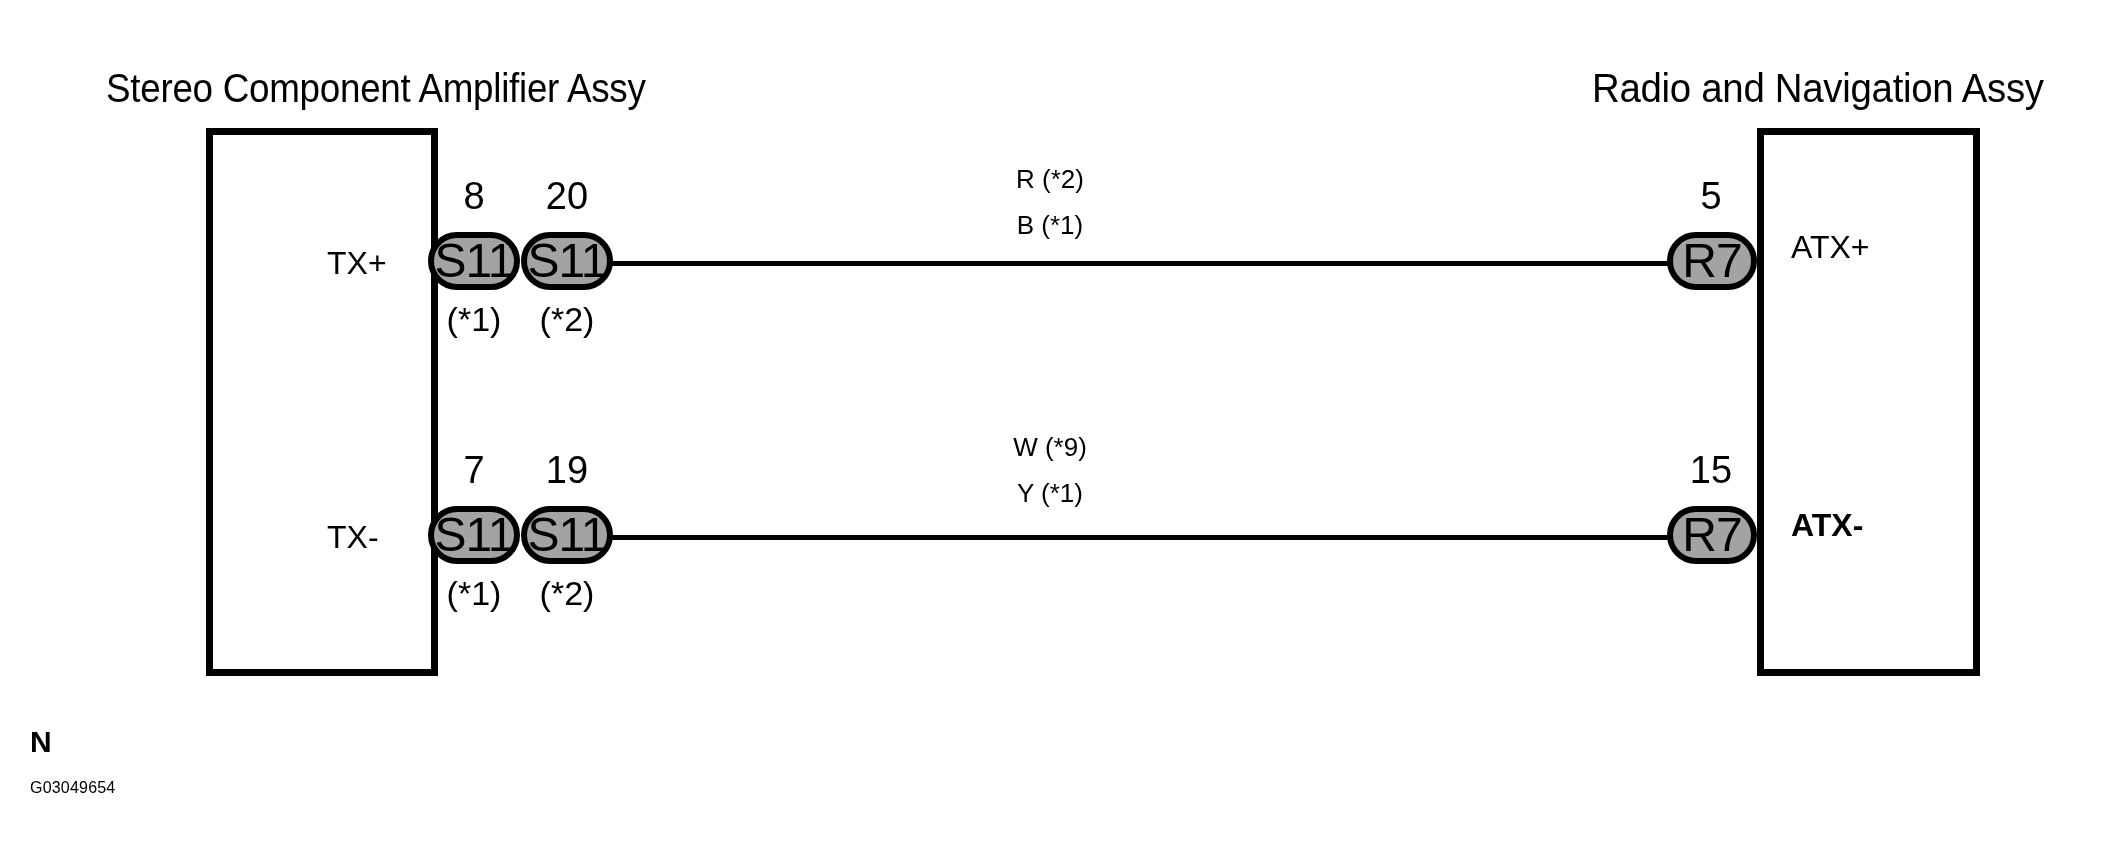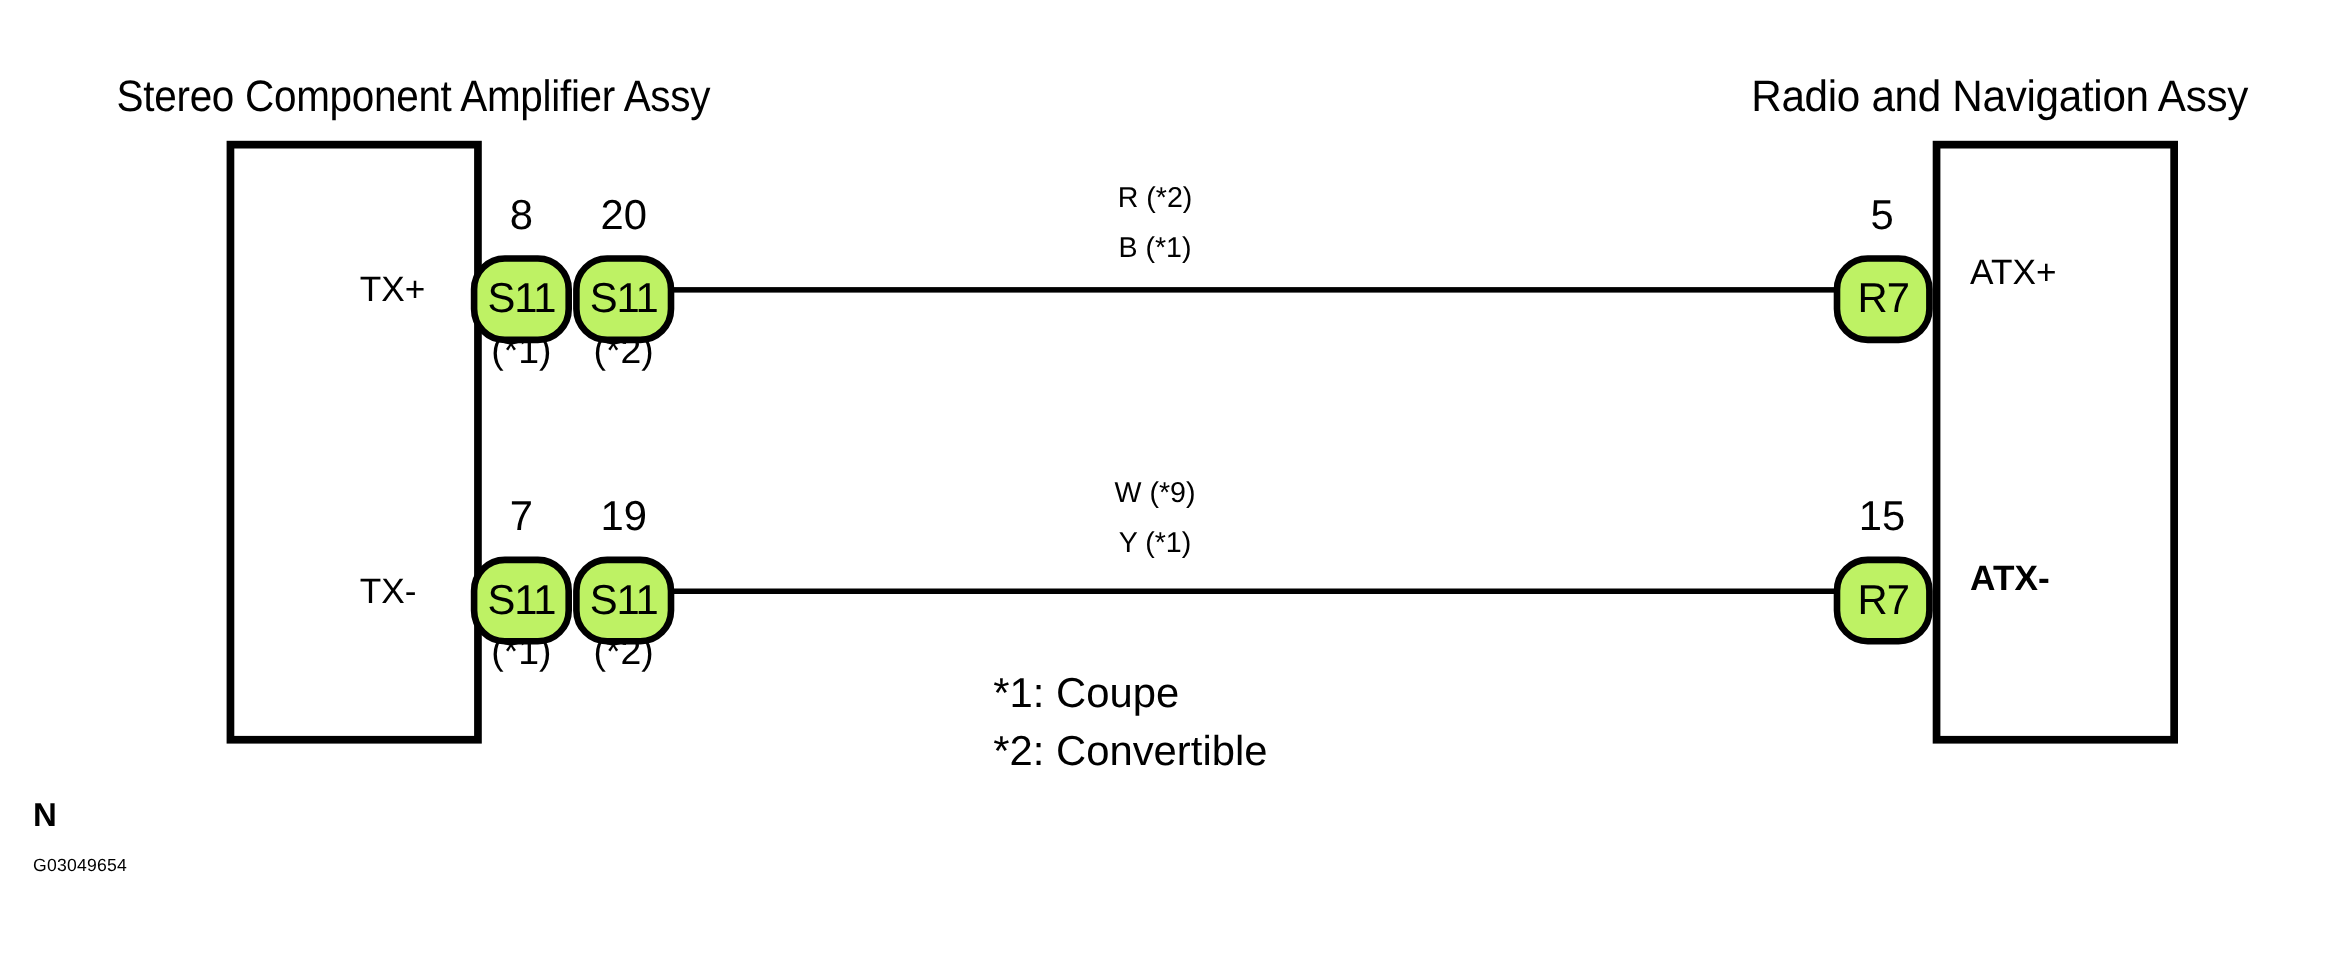--- a/index.html
+++ b/index.html
@@ -47,29 +47,29 @@
     height: 5px;
     background: #000000;
   }
   #wire-top    { left: 608px; top: 261px; width: 1068px; }
   #wire-bottom { left: 608px; top: 535px; width: 1068px; }
 
   
   .oval {
     position: absolute;
     width: 92px;
-    height: 80px;
+    height: 58px;
     border: 6px solid #000000;
     border-radius: 31px / 31px;
-    background: #bef264;
+    background: #a3a3a3;
     box-sizing: border-box;
     display: flex;
     align-items: center;
     justify-content: center;
-    font-size: 38px;
+    font-size: 48px;
     line-height: 38px;
     letter-spacing: -1px;
     z-index: 5;
   }
   .oval.narrow { width: 90px; }
 
   
   .pin-num {
     position: absolute;
     font-size: 38px;
@@ -202,22 +202,18 @@
   <div class="wire-label" style="left:900px; top:470px; width:300px;">Y (*1)</div>
 
   <div class="pin-num" style="left:1665px; top:451px;">15</div>
 
   <div class="oval narrow" style="left:1667px; top:506px;">
     <span>R7</span>
   </div>
 
   <div class="term-name" style="left:1791px; top:506px;font-weight:bold;">ATX-</div>
 
-  <div id="legend">
-    <div>*1: Coupe</div>
-    <div>*2: Convertible</div>
-  </div>
 
   <div id="footer-letter">N</div>
 
   <div id="footer-code">G03049654</div>
 
 </div>
 
 </body></html>

